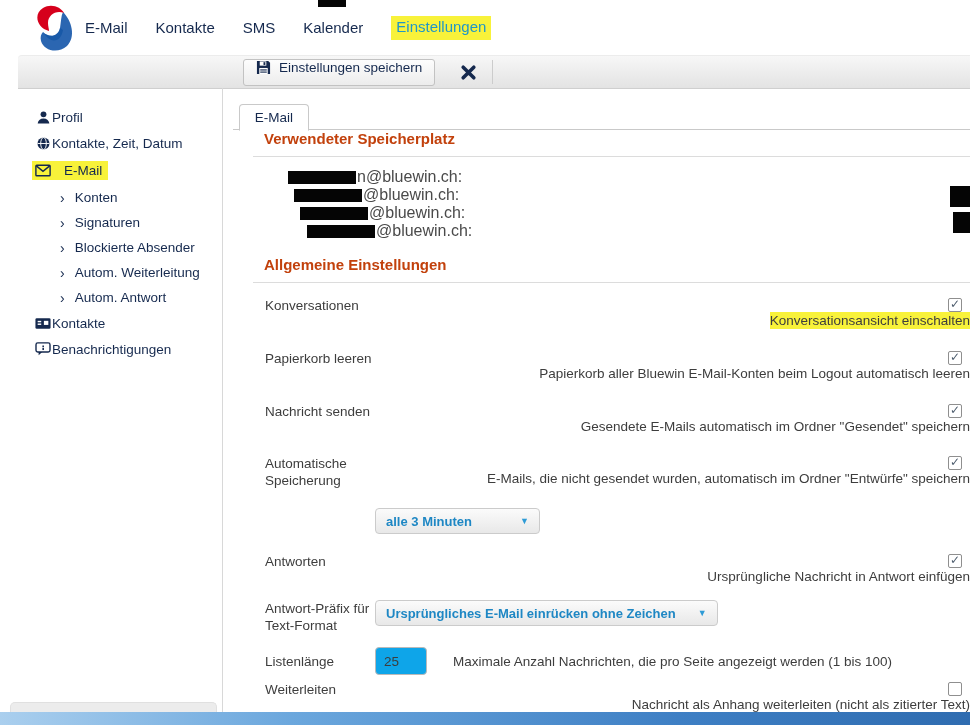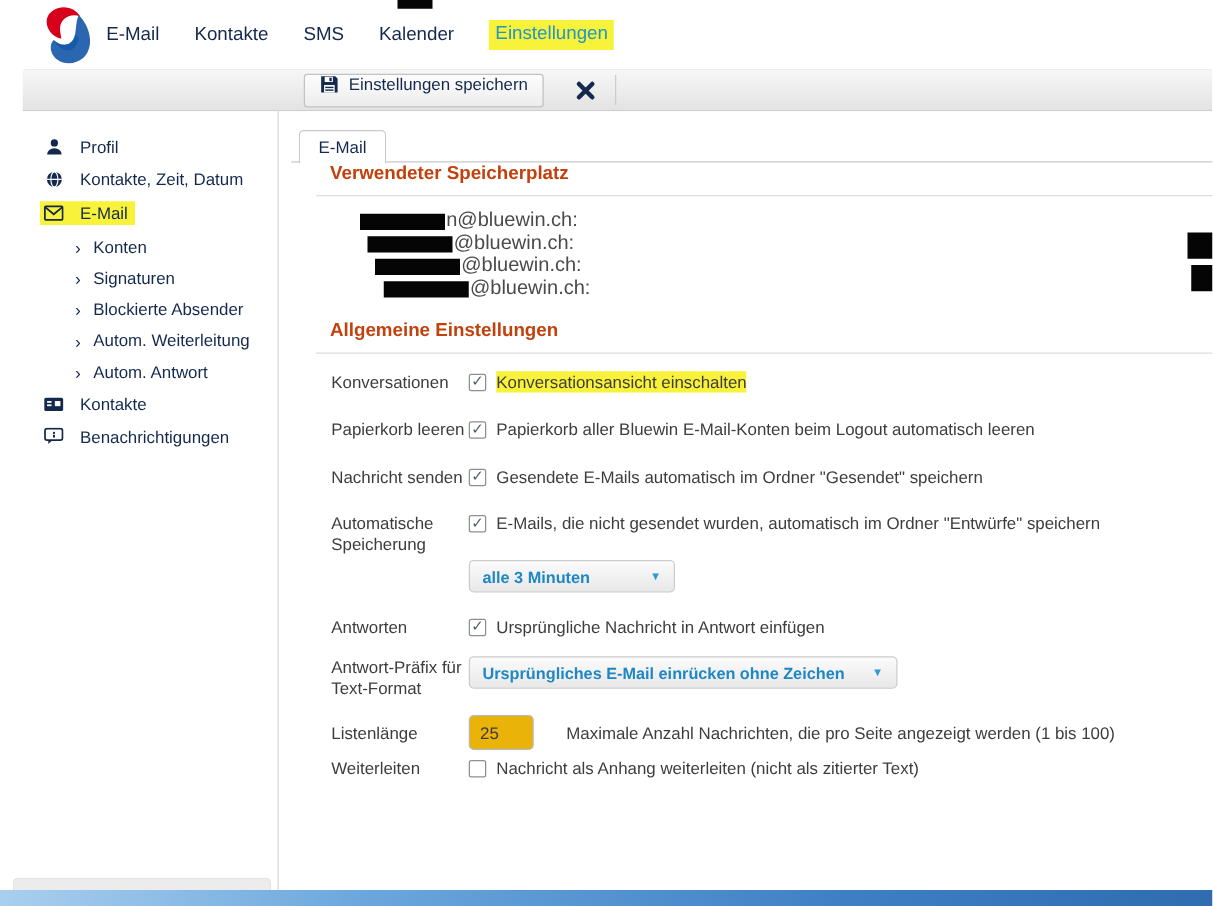--- a/index.html
+++ b/index.html
@@ -29,21 +29,21 @@
     margin-left:225px;height:25px;padding:0 12px;display:flex;align-items:flex-start;gap:8px;
     background:linear-gradient(to bottom,#fdfdfd,#ececec);
     border:1px solid #c2c2c2;border-radius:3px;cursor:pointer;
     font-size:13.5px;color:#15294e;
   }
   .close-x{margin-left:25px;cursor:pointer;display:flex;align-items:center;}
   .tb-sep{width:1px;height:24px;background:#cccccc;margin-left:15px;}
   
   .main{position:absolute;top:88px;left:0;right:0;bottom:0;display:flex;}
   .sidebar{width:222px;flex:0 0 auto;border-right:1px solid #d8d8d8;padding-top:16px;position:relative;}
-  .side-item{display:flex;align-items:center;gap:12px;padding:5px 0 5px 34px;font-size:13.5px;color:#15294e;cursor:pointer;line-height:15px;}
+  .side-item{display:flex;align-items:center;gap:0;padding:5px 0 5px 34px;font-size:13.5px;color:#15294e;cursor:pointer;line-height:15px;}
   .side-item .sicon{width:18px;height:16px;flex:0 0 auto;display:flex;align-items:center;justify-content:center;}
   .side-item.sub{padding-left:60px;gap:10px;}
   .side-item.sub .chev{color:#15294e;font-size:14px;line-height:12px;}
   .hl-wrap{display:flex;align-items:center;gap:12px;background:#f8f23a;padding:1px 6px 2px 2px;}
   .side-bottom-panel{position:absolute;left:10px;bottom:0;width:205px;height:22px;background:#ececec;border:1px solid #e0e0e0;border-bottom:none;border-top-left-radius:5px;border-top-right-radius:5px;}
   
   .content{flex:1;padding:15px 0 0 16px;position:relative;}
   .tabrow{border-bottom:1px solid #c9c9c9;height:26px;position:relative;margin-left:-6px;padding-left:6px;}
   .tab{
     display:inline-block;width:68px;height:25px;line-height:25px;text-align:center;
@@ -54,38 +54,38 @@
   .section{margin-left:14px;}
   .sec-title{font-size:15px;font-weight:bold;color:#c2410c;padding-left:11px;}
   .sec-rule{border-bottom:1px solid #dcdcdc;margin-top:9px;}
   .emails{margin-top:11px;padding-left:5px;}
   .email-line{display:flex;align-items:center;height:18px;font-size:16px;color:#4a4a4a;}
   .email-redact{width:68px;height:13px;background:#050505;margin-right:1px;flex:0 0 auto;}
   .srows{margin-top:14px;padding-left:12px;}
   .srow{display:flex;margin-bottom:21px;font-size:13.5px;line-height:17px;color:#3d3d3d;}
   .srow .lbl{width:110px;flex:0 0 auto;color:#3d3d3d;}
   .srow .ctrl{flex:1;}
-  .cbline{display:flex;align-items:center;}
+  .cbline{display:flex;align-items:flex-end;flex-direction:column;}
   .cb{
     width:12px;height:12px;border:1px solid #8f8f8f;background:#fff;border-radius:2px;
     margin-right:8px;margin-top:1px;flex:0 0 auto;position:relative;cursor:pointer;
     font-size:12px;line-height:12px;text-align:center;color:#4e5d6e;
   }
   .cb.on::after{content:"\2713";position:absolute;left:0;top:-1px;width:12px;font-weight:bold;}
   .hl-text{background:#f8f23a;}
   .dropdown{
     display:inline-flex;align-items:center;justify-content:space-between;
     height:24px;padding:0 10px;min-width:145px;
     background:linear-gradient(to bottom,#fbfbfb,#e8e8e8);
     border:1px solid #cbcbcb;border-radius:4px;cursor:pointer;
     font-size:13px;color:#1e87c4;font-weight:bold;
   }
   .dropdown .dd-arrow{margin-left:22px;color:#2e9bd6;font-size:9px;}
   .num-input{
-    width:42px;height:26px;border:1px solid #b9b9b9;border-radius:4px;background:#eab308;
+    width:42px;height:26px;border:1px solid #b9b9b9;border-radius:4px;background:#0ea5e9;
     font-size:13.5px;color:#3d3d3d;padding:0 0 0 8px;font-family:"Liberation Sans",sans-serif;
   }
   .inline-note{margin-left:26px;align-self:center;}
   .redact-r1{right:0;top:186px;width:20px;height:21px;}
   .redact-r2{right:0;top:212px;width:17px;height:21px;}
   .bottom-bar{
     position:absolute;left:0;right:0;bottom:0;height:13px;z-index:5;
     background:linear-gradient(90deg,#aacfee 0%,#6ba7dd 30%,#3e7fc4 70%,#2f6cb0 100%);
   }
 </style>

